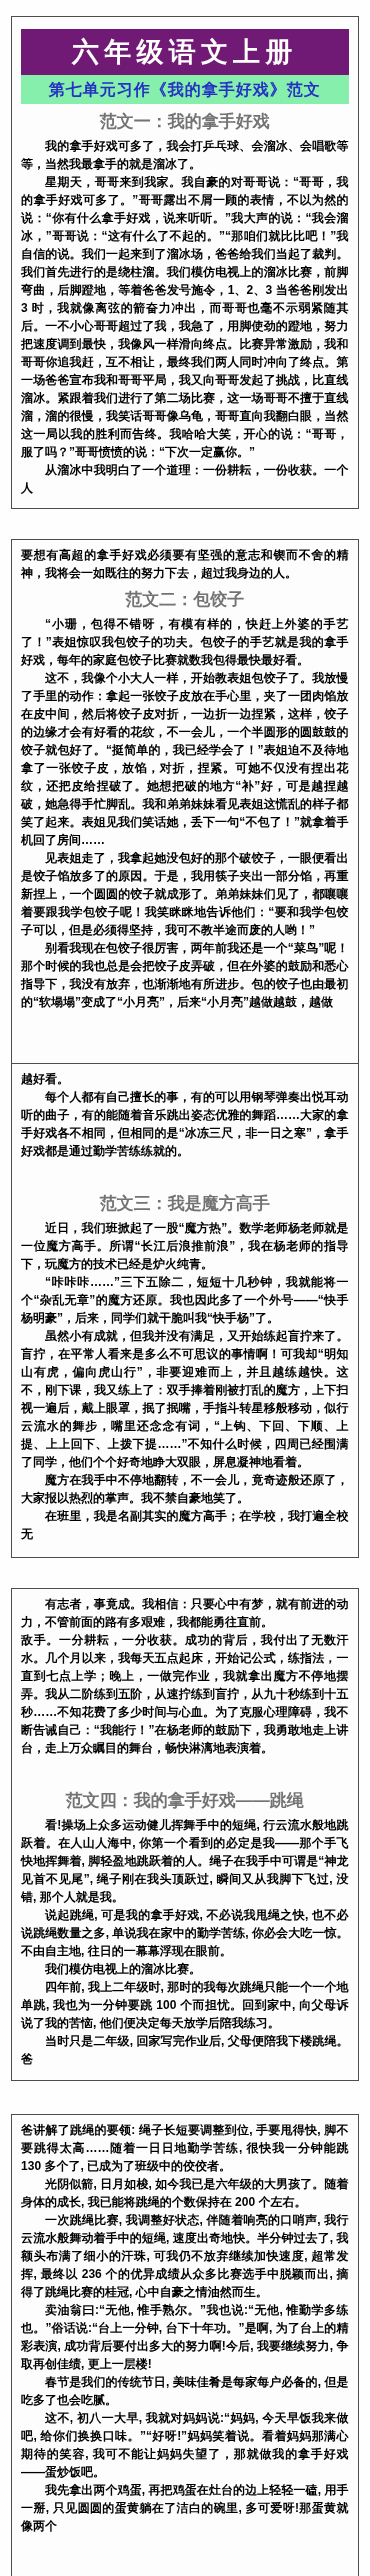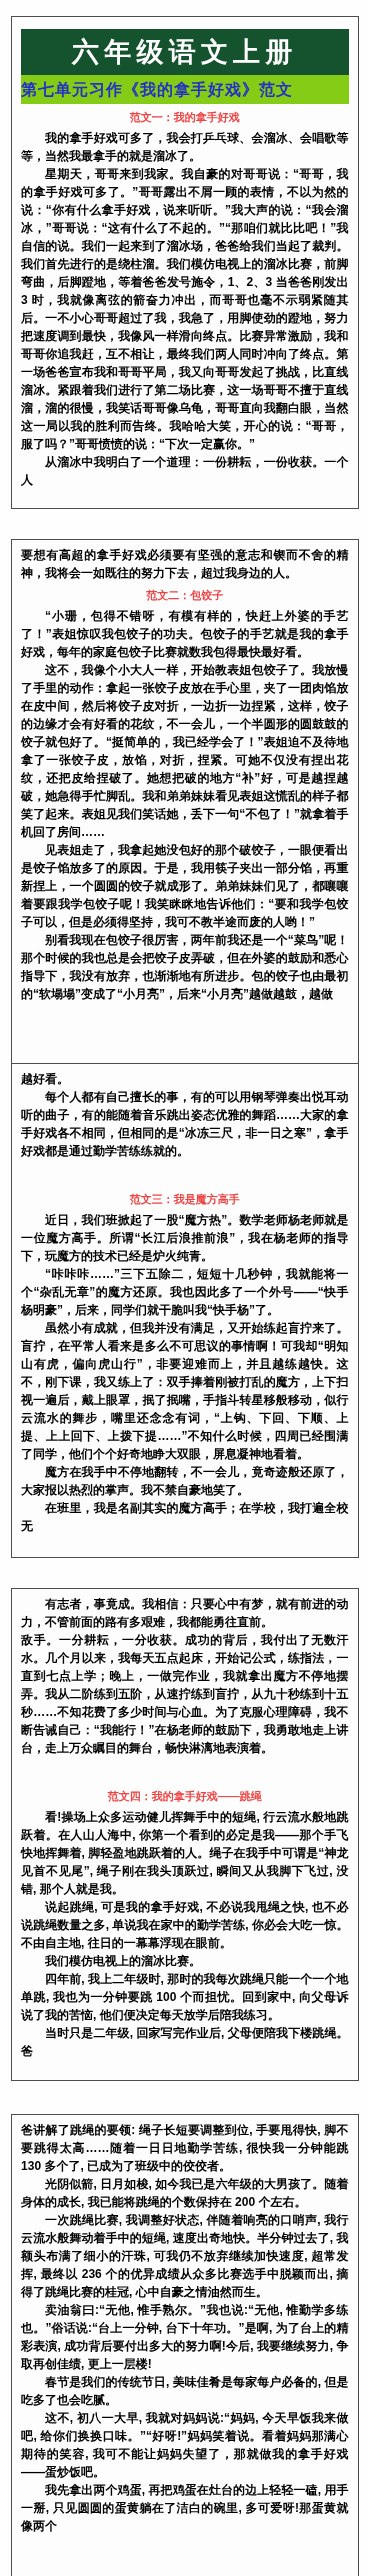--- a/index.html
+++ b/index.html
@@ -28,41 +28,42 @@
   .box1 { top: 15.5px;   height: 493px; }
   .box2 { top: 539px; height: 551px; }
   .box3 { top: 1063px; height: 495px; }
   .box4 { top: 1588px; height: 493px; }
   .box5 { top: 2114px; height: 492px; }
 
   .banner {
     height: 46px;
     line-height: 46px;
     margin-top: 6.2px;
-    background: #14532d;
+    background: #701a75;
     color: #ffffff;
     font-family: "Liberation Serif", "DejaVu Serif", serif;
     font-weight: bold;
     font-size: 27px;
     text-align: center;
     letter-spacing: 5.2px;
   }
   .subtitle-band {
     height: 29px;
     line-height: 29px;
-    background: #84cc16;
+    background: #86efac;
     color: #2531c4;
     font-weight: bold;
     font-size: 16px;
+    text-align: center;
     letter-spacing: 1px;
   }
   .essay-heading {
-    color: #ef4444;
+    color: #737373;
     font-weight: bold;
-    font-size: 11px;
+    font-size: 17px;
     text-align: center;
     margin: 6.2px 0 4.1px 0;
   }
   .essay-heading.gap {
     margin-top: 32px;
   }
   .para {
     color: #000000;
     font-weight: bold;
     font-size: 12px;

